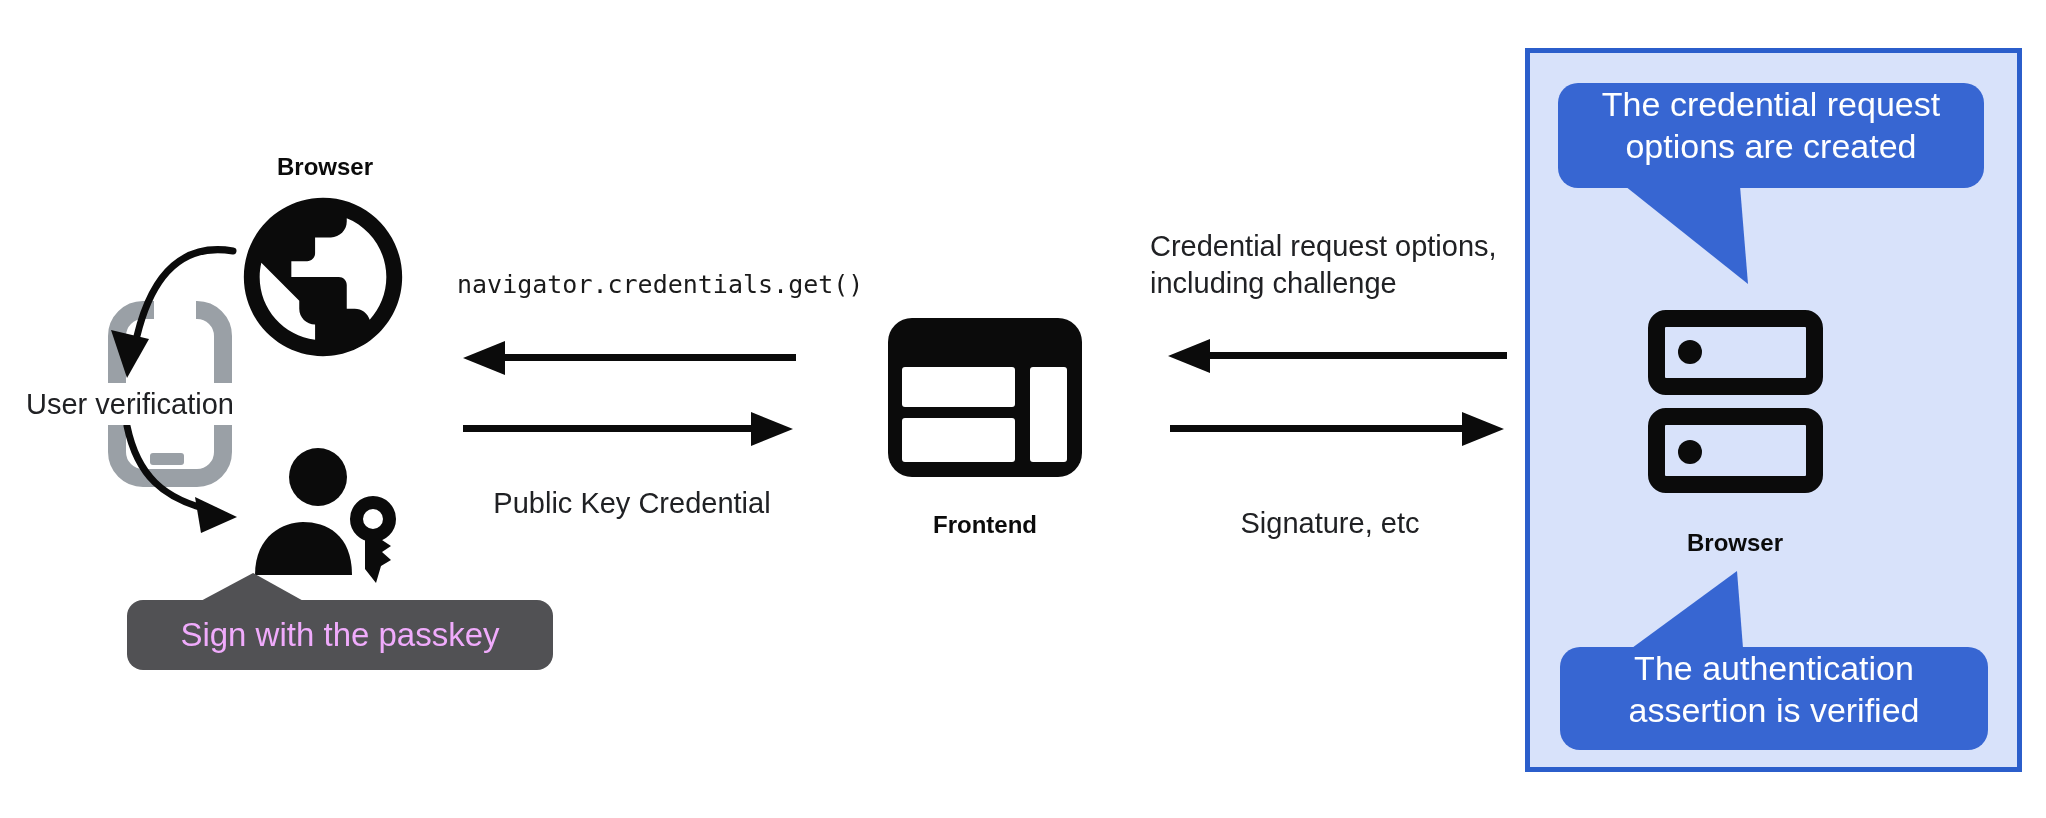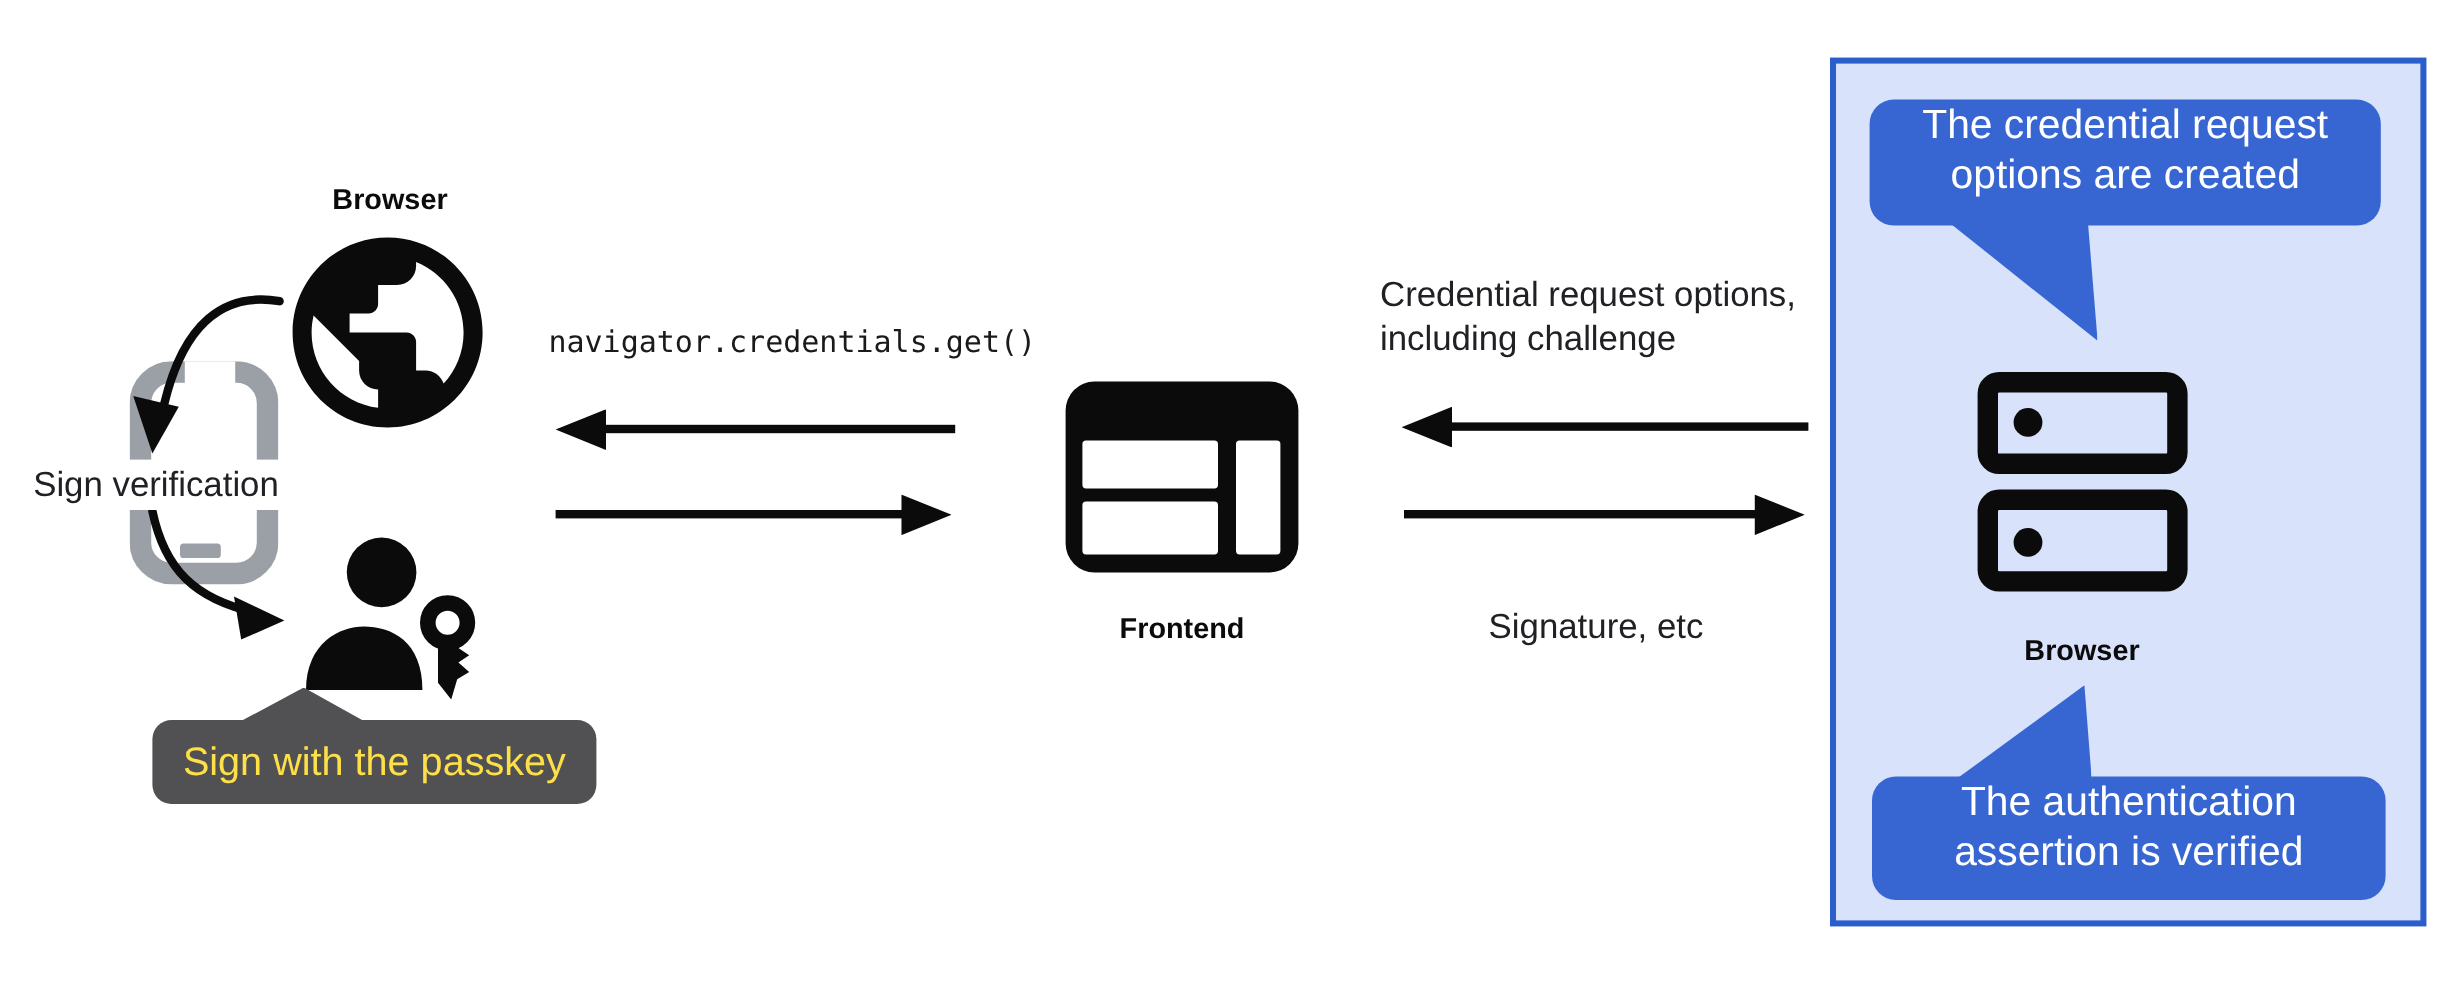--- a/index.html
+++ b/index.html
@@ -25,22 +25,22 @@
               box-sizing:border-box;background:#D8E2FA;border:5px solid #2B5ECB;}
   .bubble{position:absolute;background:#3766D2;border-radius:20px;color:#ffffff;
           font-size:34px;line-height:42px;text-align:center;display:flex;
           align-items:flex-start;justify-content:center;}
   .tail{position:absolute;background:#3766D2;}
   
   .srv-rect{position:absolute;left:1648px;width:175px;height:85px;box-sizing:border-box;
             border:17px solid #0b0b0b;border-radius:18px;}
   .srv-dot{position:absolute;width:24px;height:24px;border-radius:50%;background:#0b0b0b;}
   
-  .tooltip{position:absolute;left:127px;top:600px;width:370px;height:70px;background:#515154;
-           border-radius:16px;color:#fde047;font-size:33px;display:flex;align-items:center;
+  .tooltip{position:absolute;left:127px;top:600px;width:426px;height:70px;background:#515154;
+           border-radius:16px;color:#f0abfc;font-size:33px;display:flex;align-items:center;
            justify-content:center;}
   .tooltip-tail{position:absolute;left:197px;top:573px;width:110px;height:30px;background:#515154;
            clip-path:polygon(51% 0,100% 100%,0 100%);}
   .uv{position:absolute;left:6px;top:383px;width:248px;height:42px;background:#ffffff;
       display:flex;align-items:center;justify-content:center;font-size:29px;}
   svg{display:block;}
 </style>
 </head>
 <body>
 
@@ -59,21 +59,21 @@
   </svg>
 
   <svg class="abs" style="left:0;top:0;" width="2046" height="818" viewBox="0 0 2046 818">
     <path d="M 233 251 C 186 243 153 270 137 336" fill="none" stroke="#0b0b0b" stroke-width="7" stroke-linecap="round"></path>
     <polygon points="111,330 149,339 127,378" fill="#0b0b0b"></polygon>
     <path d="M 127 426 C 137 474 162 500 215 511" fill="none" stroke="#0b0b0b" stroke-width="7" stroke-linecap="round"></path>
     <polygon points="195,497 201,533 237,517" fill="#0b0b0b"></polygon>
   </svg>
 
   <div class="uv">
-    <span>Sign verification</span>
+    <span>User verification</span>
   </div>
 
   <svg class="abs" style="left:248px;top:438px;" width="150" height="150" viewBox="0 0 150 150">
     <circle cx="70" cy="39" r="29" fill="#0b0b0b"></circle>
     <path d="M 7 137 C 7 97 36 84 55 84 C 78 84 104 96 104 137 Z" fill="#0b0b0b"></path>
     <circle cx="125" cy="81" r="16.5" fill="none" stroke="#0b0b0b" stroke-width="13"></circle>
     <polygon points="117,94 134,94 134,102 143,108 134,114 143,122 133,128 128,145 117,131" fill="#0b0b0b"></polygon>
   </svg>
 
   <div class="tooltip-tail"></div>
@@ -82,20 +82,21 @@
   </div>
 
   <div class="code" style="left:457px;top:270px;">navigator.credentials.get()</div>
 
   <div class="shaft" style="left:502px;top:354px;width:294px;"></div>
   <div class="head w" style="left:463px;top:341px;"></div>
 
   <div class="shaft" style="left:463px;top:425px;width:293px;"></div>
   <div class="head e" style="left:751px;top:412px;"></div>
 
+  <div class="lbl center" style="left:432px;top:485px;width:400px;">Public Key Credential</div>
 
   <div class="fe">
     <div class="cell" style="left:14px;top:49px;width:113px;height:40px;"></div>
     <div class="cell" style="left:14px;top:100px;width:113px;height:44px;"></div>
     <div class="cell" style="left:142px;top:49px;width:37px;height:95px;"></div>
   </div>
   <div class="node-lbl" style="left:885px;top:499px;width:200px;">Frontend</div>
 
   <div class="lbl pre" style="left:1150px;top:228px;width:420px;line-height:37px;">Credential request options,
 including challenge</div>

